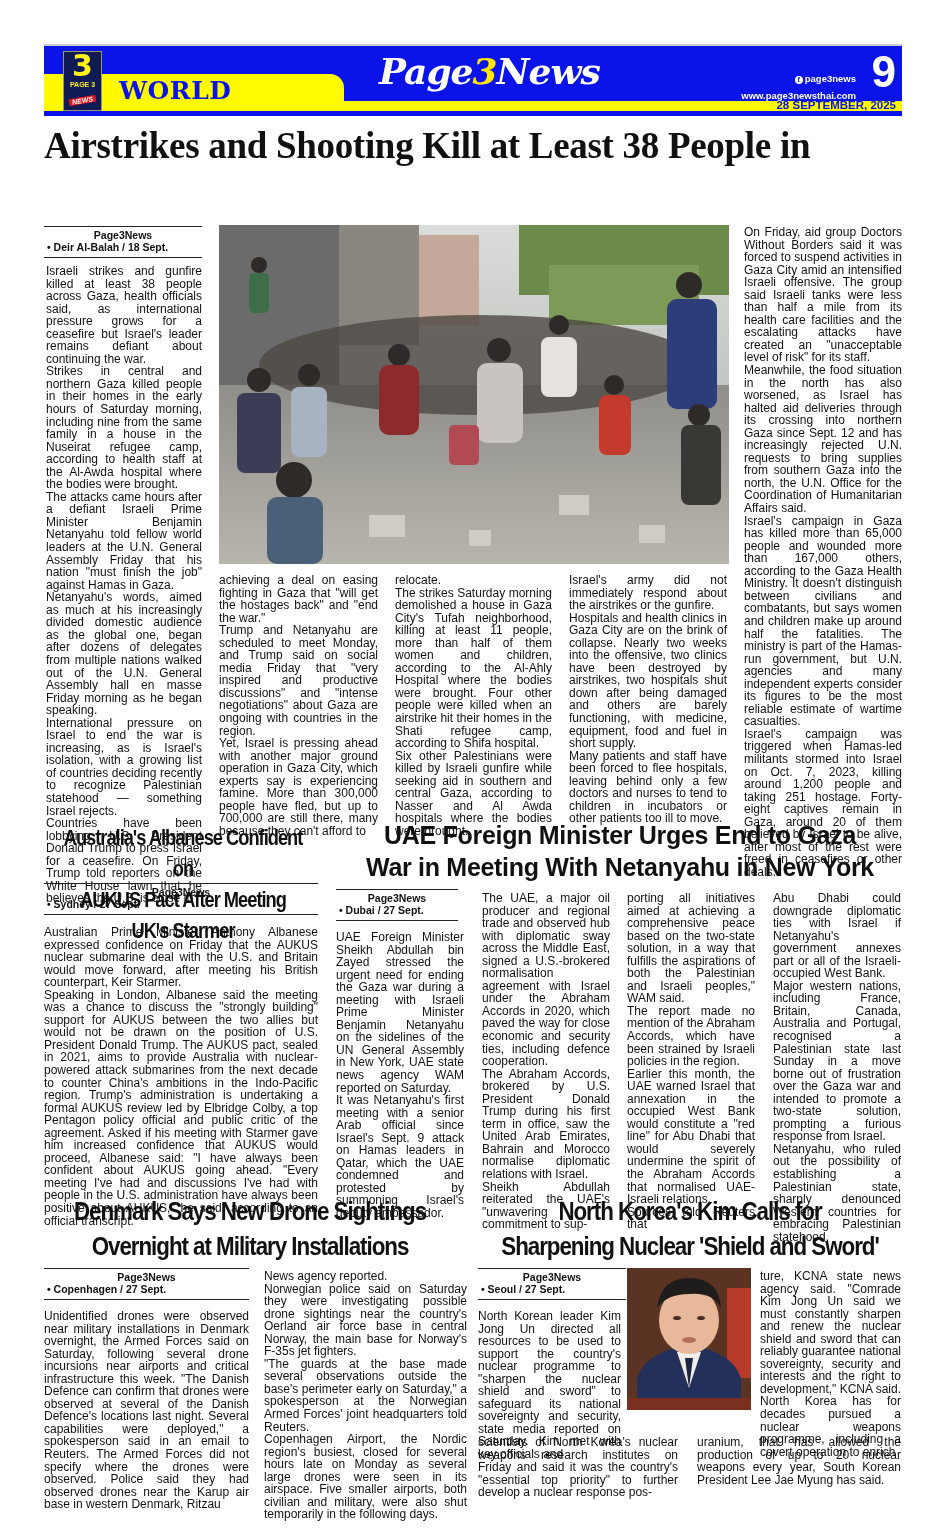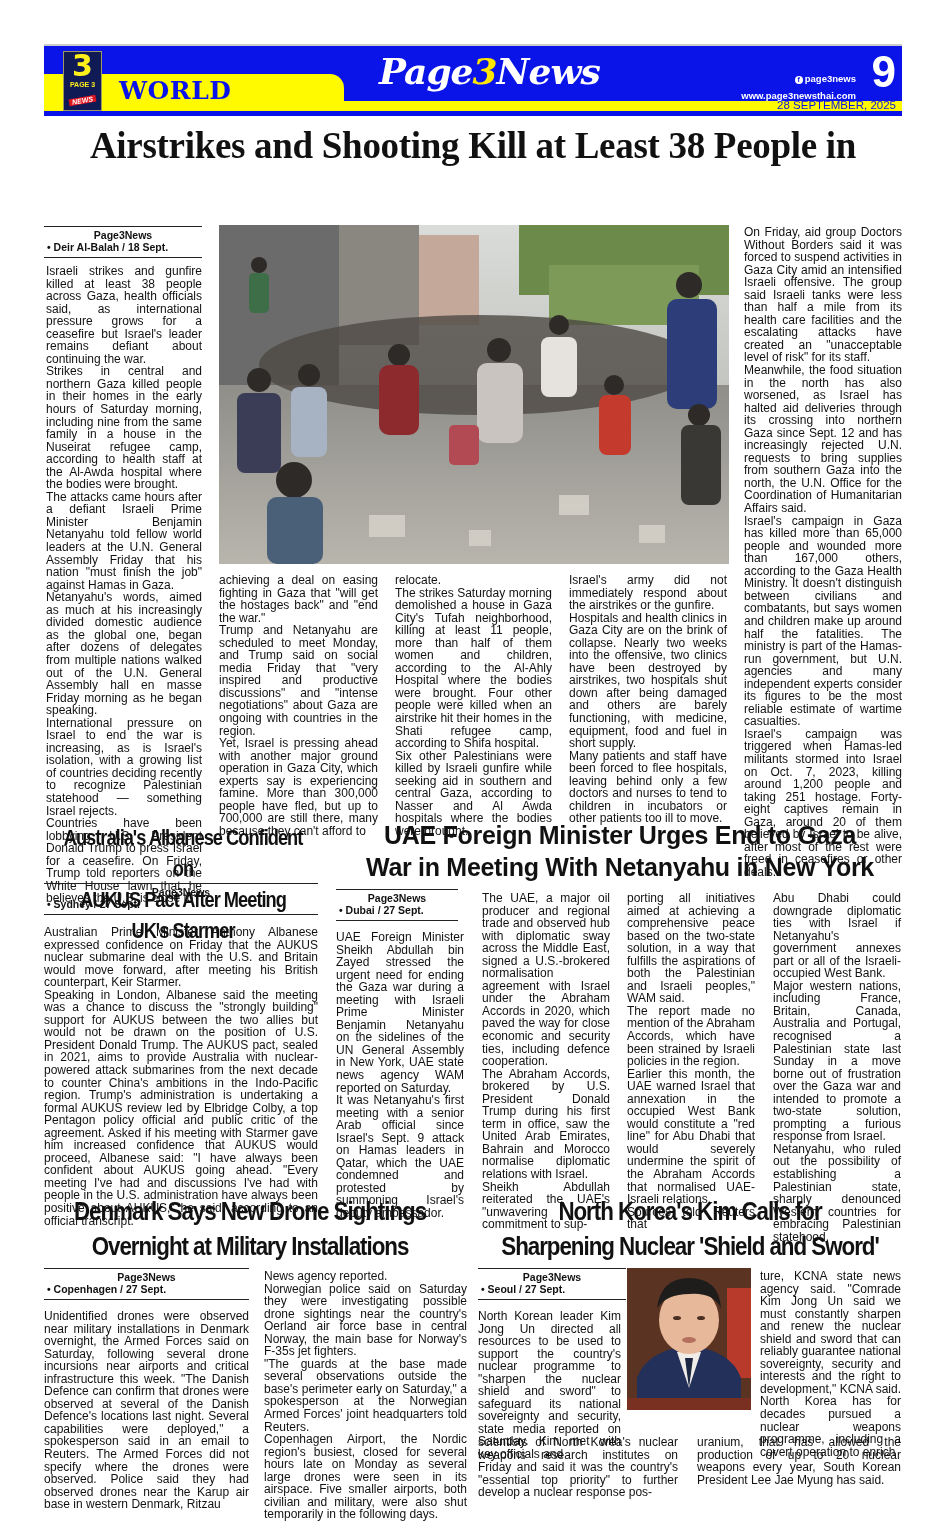--- a/index.html
+++ b/index.html
@@ -13,23 +13,23 @@
 .mast .bottomline{position:absolute;left:0;top:65px;width:858px;height:5px;background:#0a14e8}
 .logo{position:absolute;left:19px;top:5px;width:39px;height:60px;background:#101a55;border:1px solid #9a9a60;text-align:center;color:#ffef1a}
 .logo .n3{font-family:"DejaVu Sans",sans-serif;font-weight:bold;font-size:30px;line-height:28px;color:#ffef1a}
 .logo .p3{font-size:7px;color:#ffef1a;font-weight:bold;line-height:9px}
 .logo .nw{display:inline-block;background:#e0141e;color:#fff;font-size:7px;font-style:italic;font-weight:bold;padding:0 3px;transform:rotate(-10deg)}
 .section{position:absolute;left:75px;top:30px;font-family:"DejaVu Serif",serif;font-weight:bold;font-size:25px;color:#0a14e8;letter-spacing:0.5px}
 .brand{position:absolute;left:335px;top:4px;font-family:"DejaVu Serif",serif;font-weight:bold;font-size:36px;color:#fff;font-style:italic;letter-spacing:-1px}
 .brand .three{color:#ffe600}
 .social{position:absolute;right:46px;top:24px;color:#fff;font-size:9.5px;font-weight:bold;text-align:right;line-height:17px}
 .pagenum{position:absolute;right:6px;top:0px;color:#fff;font-size:44px;font-weight:bold;font-family:"Liberation Sans",sans-serif;line-height:52px}
-.date{position:absolute;right:6px;top:53px;font-size:11.5px;font-weight:normal;color:#0a14e8;line-height:13px}
-
-.h-main{position:absolute;left:44px;top:124px;width:858px;text-align:center;font-family:"Liberation Serif",serif;font-weight:bold;font-size:37px;line-height:44px;color:#111;letter-spacing:-0.3px}
+.date{position:absolute;right:6px;top:53px;font-size:11.5px;font-weight:bold;color:#0a14e8;line-height:13px}
+
+.h-main{position:absolute;left:44px;top:124px;width:858px;font-family:"Liberation Serif",serif;font-weight:bold;font-size:37px;line-height:44px;color:#111;letter-spacing:-0.3px}
 .h-cond{font-family:"Liberation Sans Narrow","Liberation Sans",sans-serif;font-weight:bold;color:#111;text-align:center;transform-origin:center top}
 
 .byline{position:absolute;border-top:1.5px solid #222;border-bottom:1.5px solid #222;font-weight:bold;font-size:10.5px;padding:2px 0 4px 0}
 .byline .src{text-align:center}
 .byline .loc{padding-left:3px}
 .col{position:absolute;font-size:12px;line-height:12.55px;text-align:justify;color:#111}
 .col p{margin:0}
 .photo{position:absolute;overflow:hidden}
 </style>
 </head>

